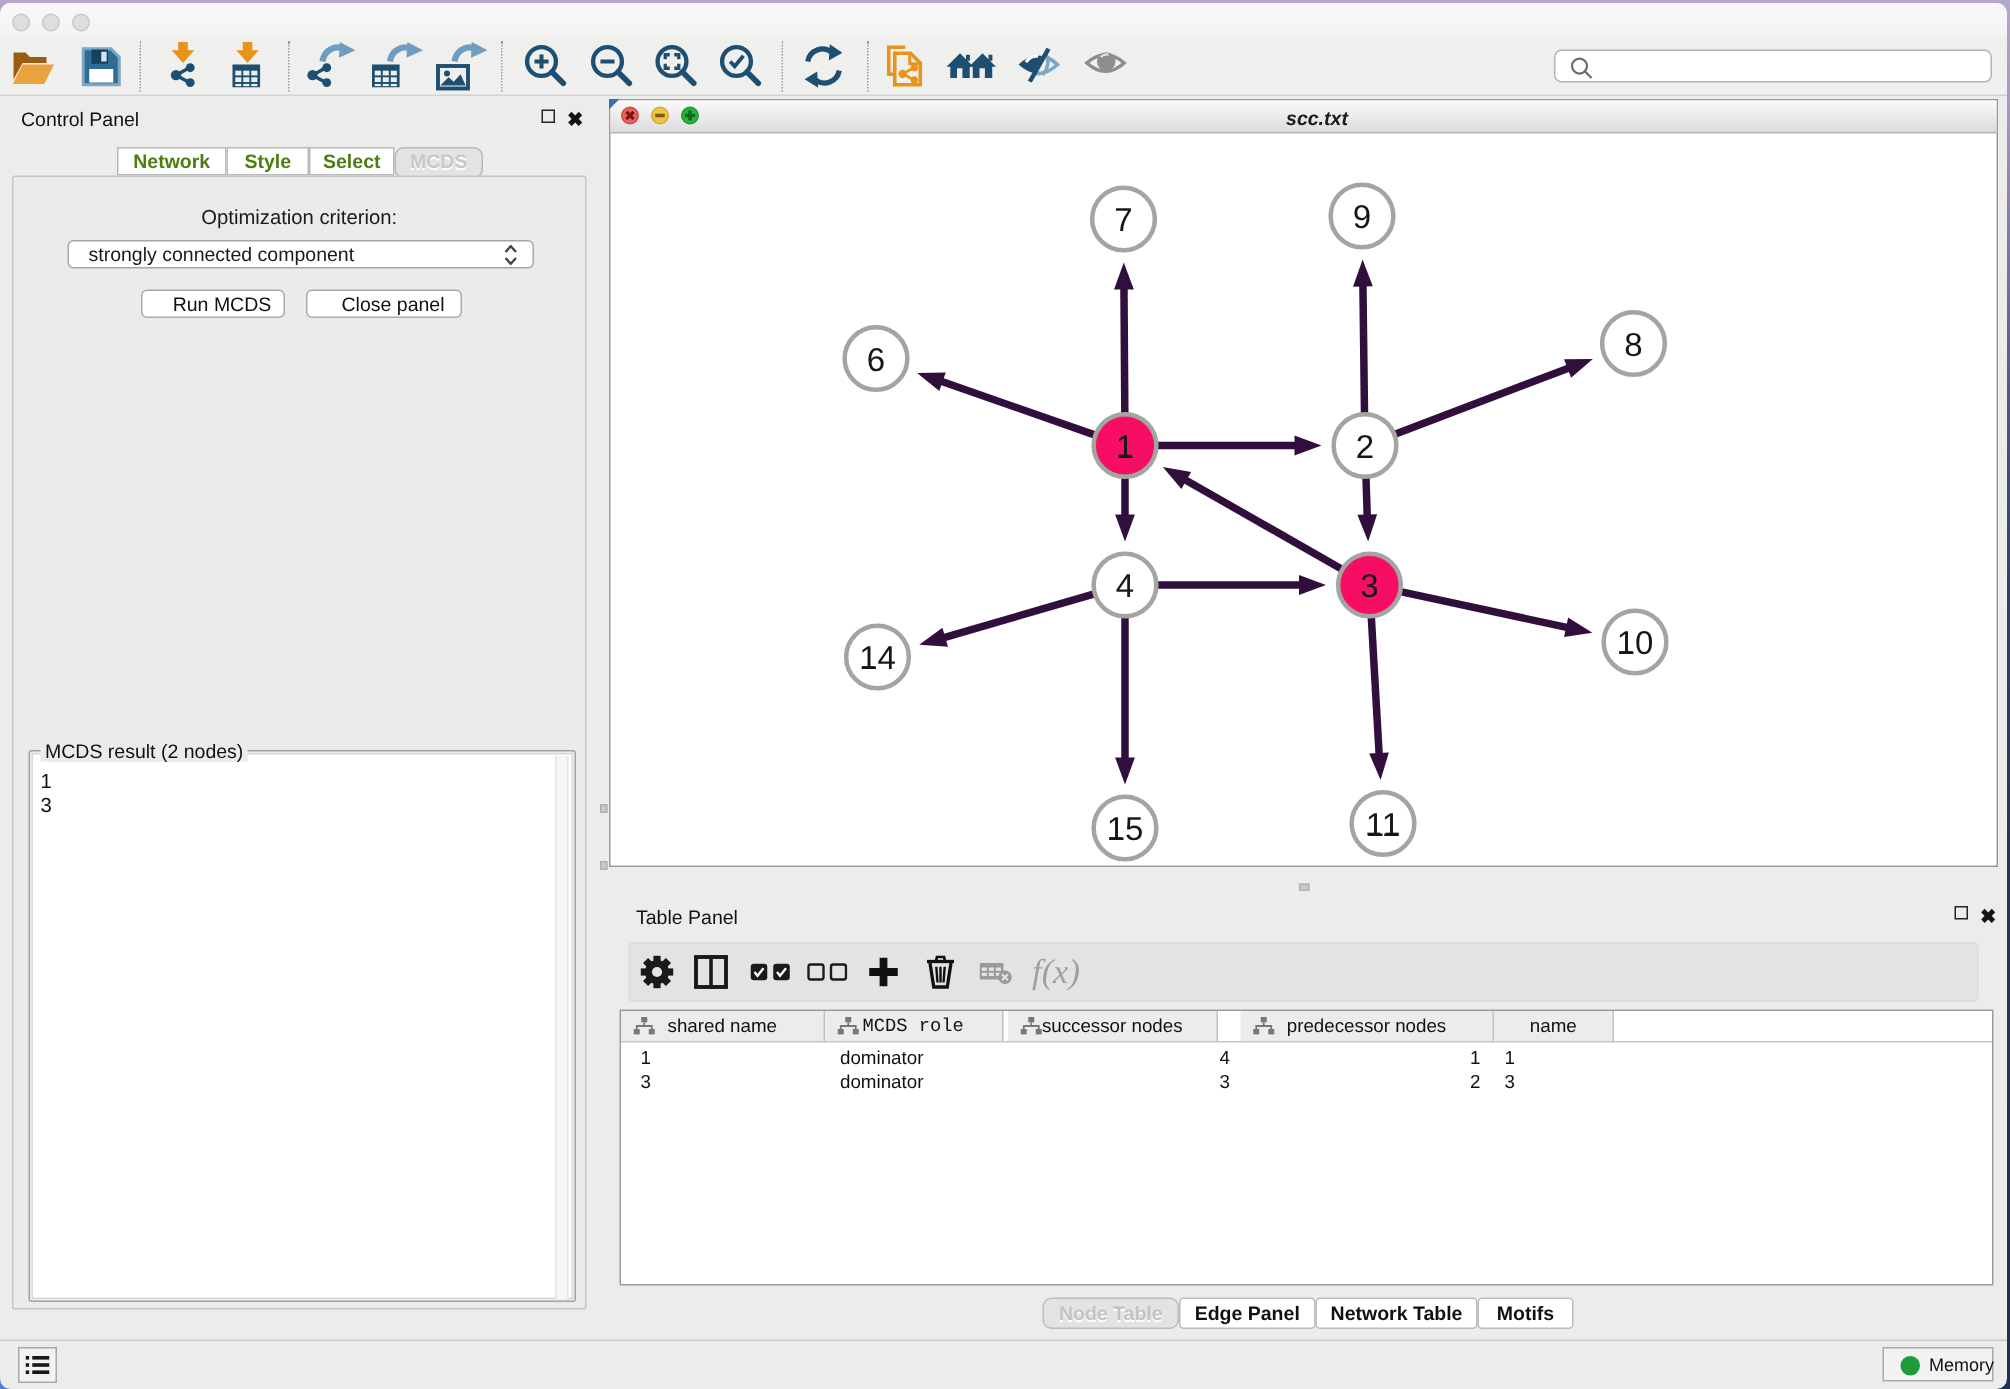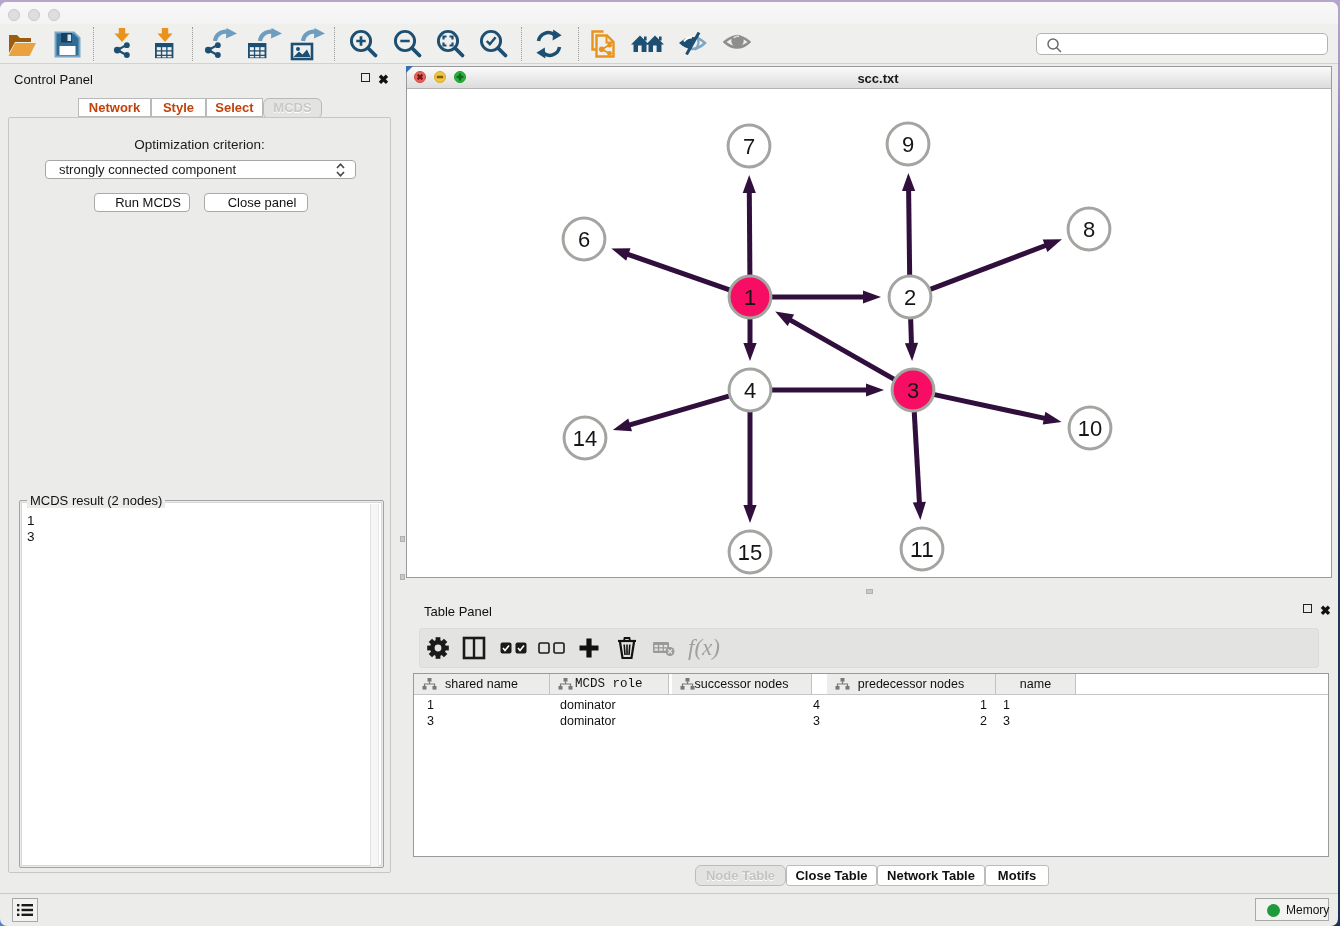--- a/index.html
+++ b/index.html
@@ -11,32 +11,32 @@
 .tl { position:absolute; top:7px; width:12px; height:12px; border-radius:50%; background:#dedede; border:1px solid #c8c8c8; }
 #wtitle { position:absolute; top:5px; left:0; width:100%; text-align:center; font-size:13px; color:#a2a2a2; }
 
 #toolbar { position:absolute; left:0; top:22px; width:1338px; height:40px; background:#efefed; border-bottom:1px solid #d2d2d2; }
 .tsep { position:absolute; top:3px; height:34px; width:0; border-left:1px dotted #9b9b9b; }
 .ticon { position:absolute; top:5px; }
 #searchbox { position:absolute; left:1036px; top:9px; width:292px; height:22px; background:#fff; border:1px solid #b3b3b3; border-radius:5px; }
 
 #cpanel { position:absolute; left:0; top:62px; width:398px; height:829px; }
 #cphead { position:absolute; left:14px; top:8px; font-size:13px; color:#111; }
-.tab { position:absolute; top:34px; height:19px; background:#fff; border:1px solid #b9b9b9; font-size:13px; font-weight:bold; color:#c2410c; text-align:center; line-height:17px; }
+.tab { position:absolute; top:34px; height:19px; background:#fff; border:1px solid #b9b9b9; font-size:13px; font-weight:bold; color:#4d7c0f; text-align:center; line-height:17px; }
 #cpane { position:absolute; left:8px; top:53px; width:383px; height:756px; border:1px solid #c6c6c6; background:#ebebe9; border-radius:2px; }
 #optlabel { position:absolute; left:0; top:19px; width:100%; text-align:center; font-size:13.5px; color:#1a1a1a; }
 #dropdown { position:absolute; left:36px; top:42px; width:311px; height:19px; background:#fff; border:1px solid #a6a6a6; border-radius:4px; font-size:13px; color:#1a1a1a; line-height:17px; padding-left:13px; }
 .btn { position:absolute; top:75px; height:19px; background:#fff; border:1px solid #a9a9a9; border-radius:4px; font-size:13px; color:#111; text-align:center; line-height:17px;padding-left:12px; }
 #mcdsbox { position:absolute; left:10px; top:382px; width:365px; height:368px; border:1px solid #a3a3a3; border-radius:2px; }
 #mcdslegend { position:absolute; left:7px; top:-8px; background:#ebebe9; padding:0 3px; font-size:13px; color:#111; }
 #mcdsinner { position:absolute; left:1px; top:1px; width:361px; height:364px; background:#fff; border:1px solid #d8d8d8; }
 
 #netwin { position:absolute; left:406px; top:64px; width:926px; height:512px; border:1px solid #9a9a9a; background:#fff; }
 #nettitle { position:absolute; left:0; top:0; width:100%; height:22px; background:linear-gradient(#fafafa,#dcdcdc); border-bottom:1px solid #b5b5b5; }
-#nettext { position:absolute; top:4px; left:9px; width:100%; text-align:center; font-size:13px; font-weight:bold; color:#1a1a1a; }
+#nettext { position:absolute; top:4px; left:9px; width:100%; text-align:center; font-size:13px; font-weight:bold; color:#1a1a1a;font-style:italic; }
 .mac { position:absolute; top:4px; width:12px; height:12px; border-radius:50%; }
 
 #tpanel { position:absolute; left:406px; top:590px; width:926px; height:301px; }
 #tphead { position:absolute; left:18px; top:12px; font-size:13px; color:#111; }
 #ttoolbar { position:absolute; left:13px; top:36px; width:900px; height:40px; background:#e3e3e1; border:1px solid #dcdcda; border-radius:3px; }
 #ttable { position:absolute; left:7px; top:81px; width:916px; height:184px; background:#fff; border:1px solid #9a9a9a; }
 .thead { position:absolute; top:0; height:20px; background:#ececea; border-right:1px solid #c2c2c2; font-size:12.5px; color:#111; text-align:center; line-height:20px; }
 .trow { position:absolute; font-size:12.5px; color:#111; height:16px; line-height:16px; }
 .btab { position:absolute; top:273px; height:21px; border:1px solid #bcbcbc; background:#fff; font-size:13px; font-weight:bold; color:#111; text-align:center; line-height:19px; border-radius:3px; }
 
@@ -431,21 +431,21 @@
         <div class="trow" style="left:346px;top:23px;width:60px;text-align:right;">4</div>
         <div class="trow" style="left:513px;top:23px;width:60px;text-align:right;">1</div>
         <div class="trow" style="left:589px;top:23px;">1</div>
         <div class="trow" style="left:13px;top:39px;">3</div>
         <div class="trow" style="left:146px;top:39px;">dominator</div>
         <div class="trow" style="left:346px;top:39px;width:60px;text-align:right;">3</div>
         <div class="trow" style="left:513px;top:39px;width:60px;text-align:right;">2</div>
         <div class="trow" style="left:589px;top:39px;">3</div>
     </div>
     <div class="btab" style="left:289px; width:91px; background:#e3e3e1; color:#c3c3c1; text-shadow:0 1px 0 #fff; border-radius:6px;">Node Table</div>
-    <div class="btab" style="left:380px; width:91px;">Close Table</div>
+    <div class="btab" style="left:380px; width:91px;">Edge Panel</div>
     <div class="btab" style="left:471px; width:108px;">Network Table</div>
     <div class="btab" style="left:579px; width:64px;">Motifs</div>
   </div>
 
   <div id="statusbar">
     <div id="listbtn">
         <svg style="position:absolute;left:4px;top:4px;" width="16" height="14" viewBox="0 0 16 14">
           <g fill="#1a1a1a">
             <rect x="0" y="1" width="2.4" height="2.4"></rect>
             <rect x="4.5" y="1" width="11.5" height="2.4"></rect>

